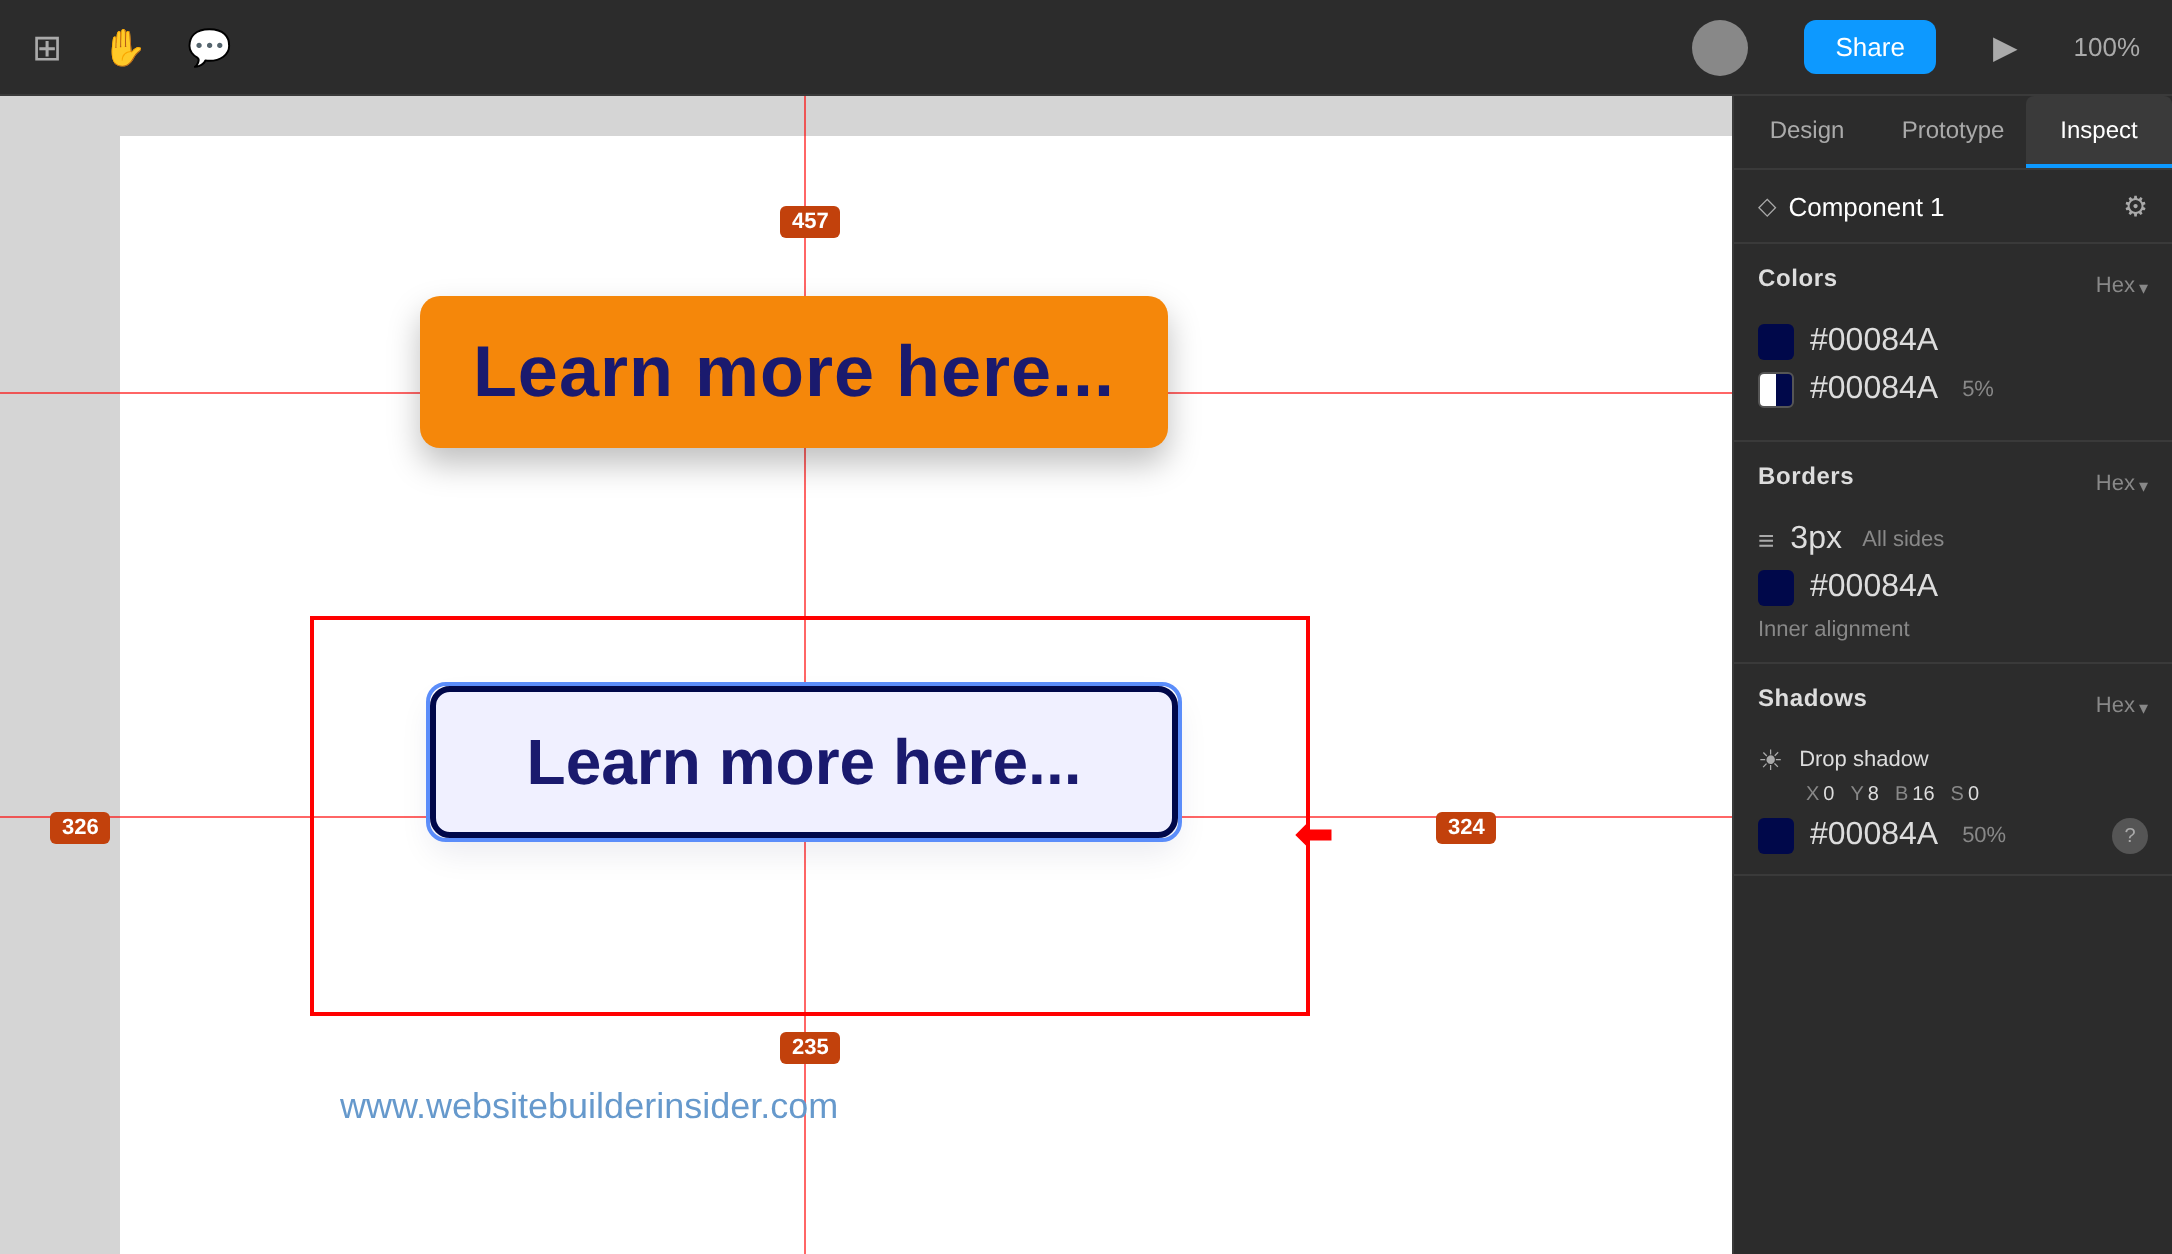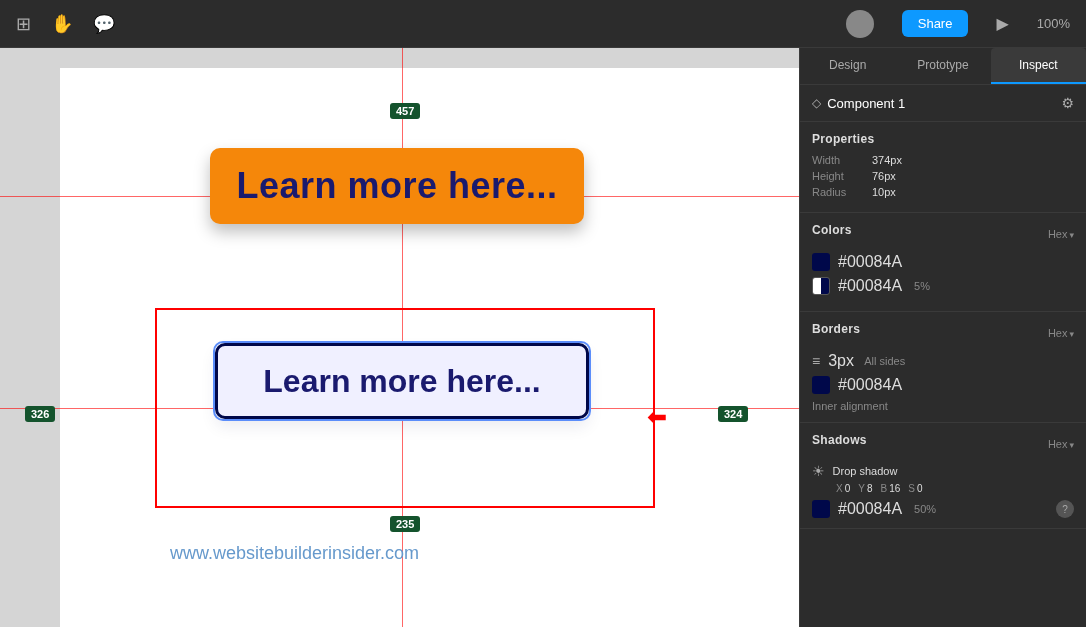--- a/index.html
+++ b/index.html
@@ -58,21 +58,21 @@
     .guideline-v {
       position: absolute;
       top: 0; bottom: 0;
       width: 1px;
       background: rgba(255,0,0,0.6);
     }
 
     
     .dist-label {
       position: absolute;
-      background: #14532d;
+      background: #c2410c;
       color: white;
       font-size: 11px;
       font-weight: 600;
       padding: 2px 6px;
       border-radius: 3px;
     }
 
     
     .orange-btn {
       position: absolute;
@@ -152,21 +152,21 @@
       position: absolute;
       left: 170px;
       top: 495px;
       color: #6699cc;
       font-size: 18px;
       font-weight: 400;
     }
 
     
     .right-panel {
-      width: 287px;
+      width: 220px;
       background: #2c2c2c;
       border-left: 1px solid #3a3a3a;
       display: flex;
       flex-direction: column;
       flex-shrink: 0;
     }
 
     
     .panel-tabs {
       display: flex;
@@ -348,35 +348,20 @@
     <div class="panel-content">
 
       <div class="component-header">
         <div class="component-title-row">
           <span class="diamond-icon">◇</span>
           <span class="component-name">Component 1</span>
         </div>
         <span class="settings-icon">⚙</span>
       </div>
 
-      <div class="section">
-        <div class="section-title white">Properties</div>
-        <div class="prop-row">
-          <span class="prop-label">Width</span>
-          <span class="prop-value">374px</span>
-        </div>
-        <div class="prop-row">
-          <span class="prop-label">Height</span>
-          <span class="prop-value">76px</span>
-        </div>
-        <div class="prop-row">
-          <span class="prop-label">Radius</span>
-          <span class="prop-value">10px</span>
-        </div>
-      </div>
 
       <div class="section">
         <div class="section-header">
           <span class="section-title white">Colors</span>
           <div class="hex-dropdown">
             <span>Hex</span>
             <span class="chevron">▾</span>
           </div>
         </div>
         <div class="color-row">

